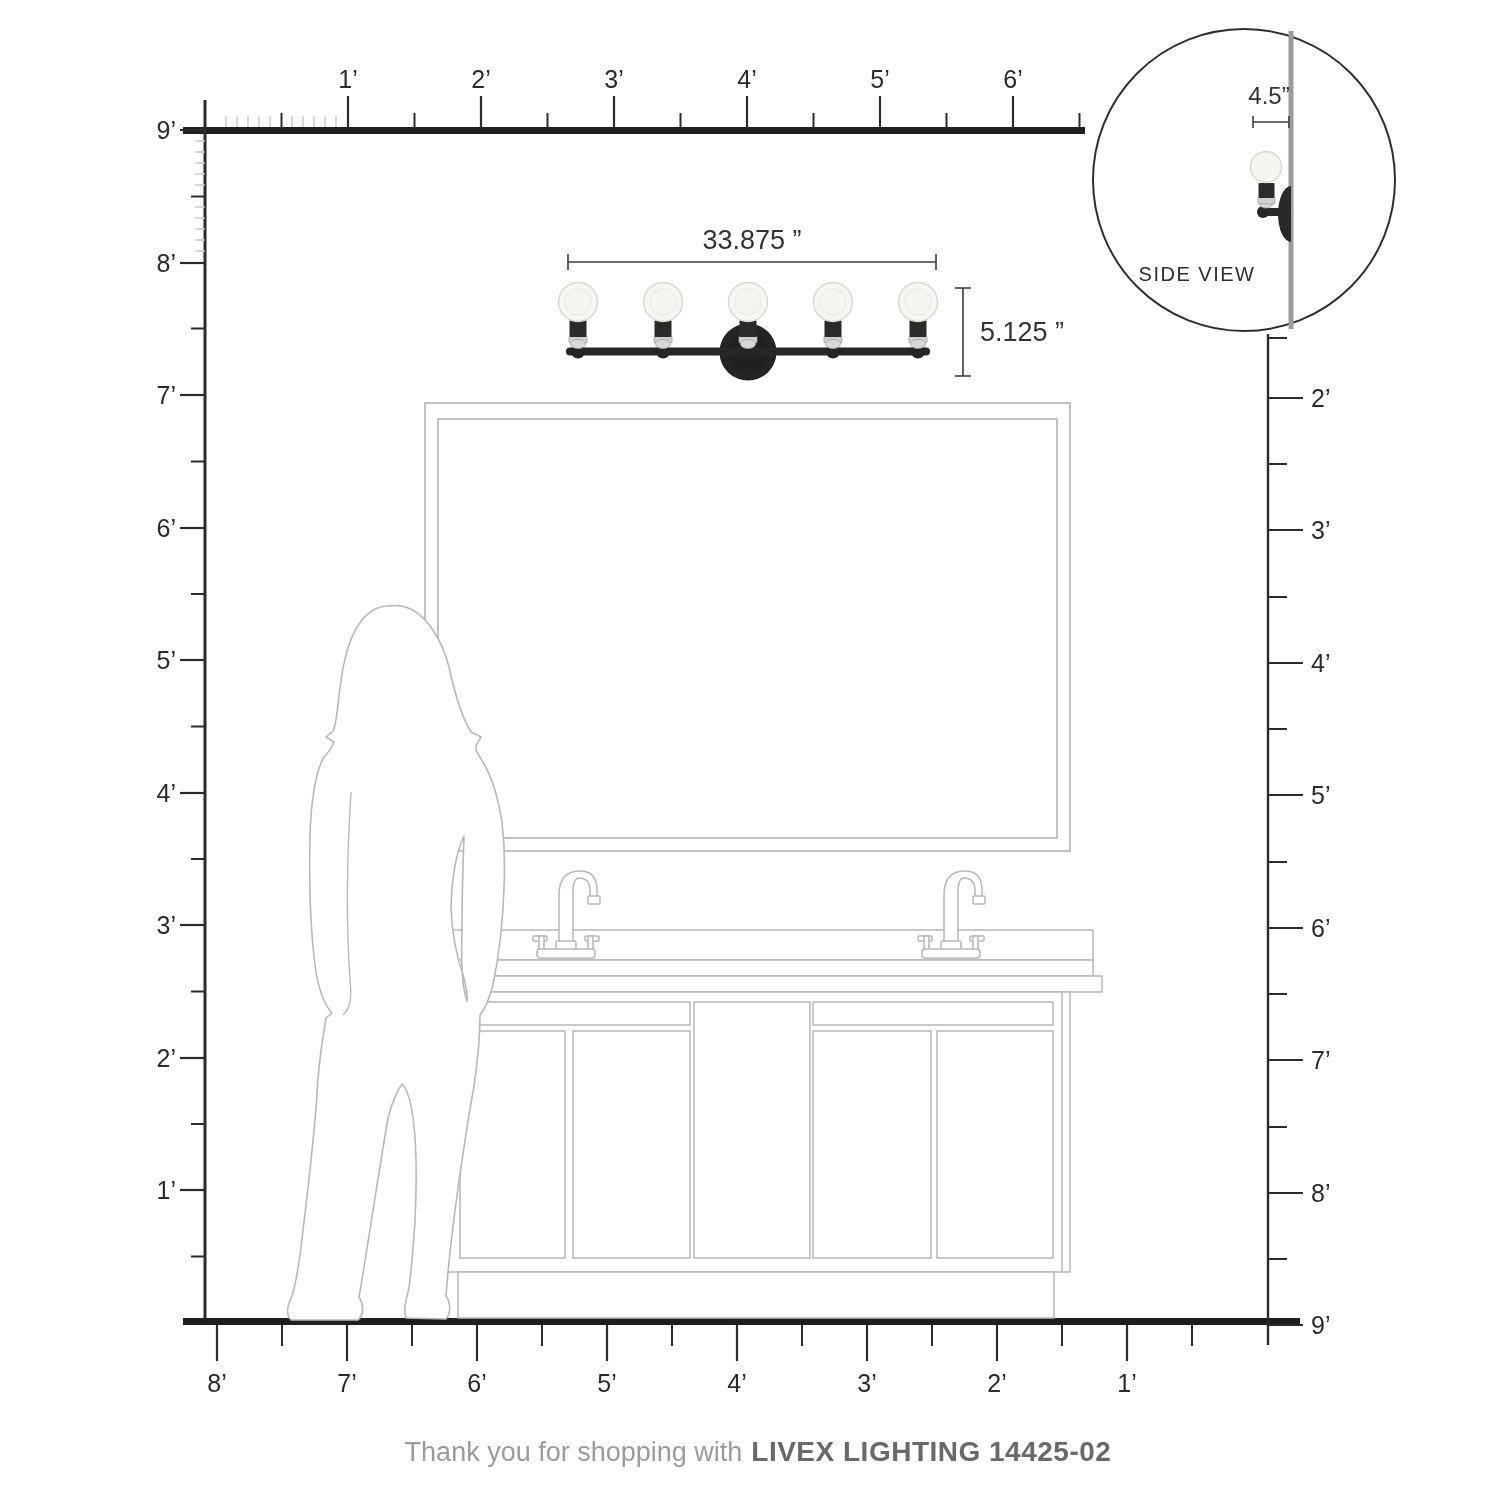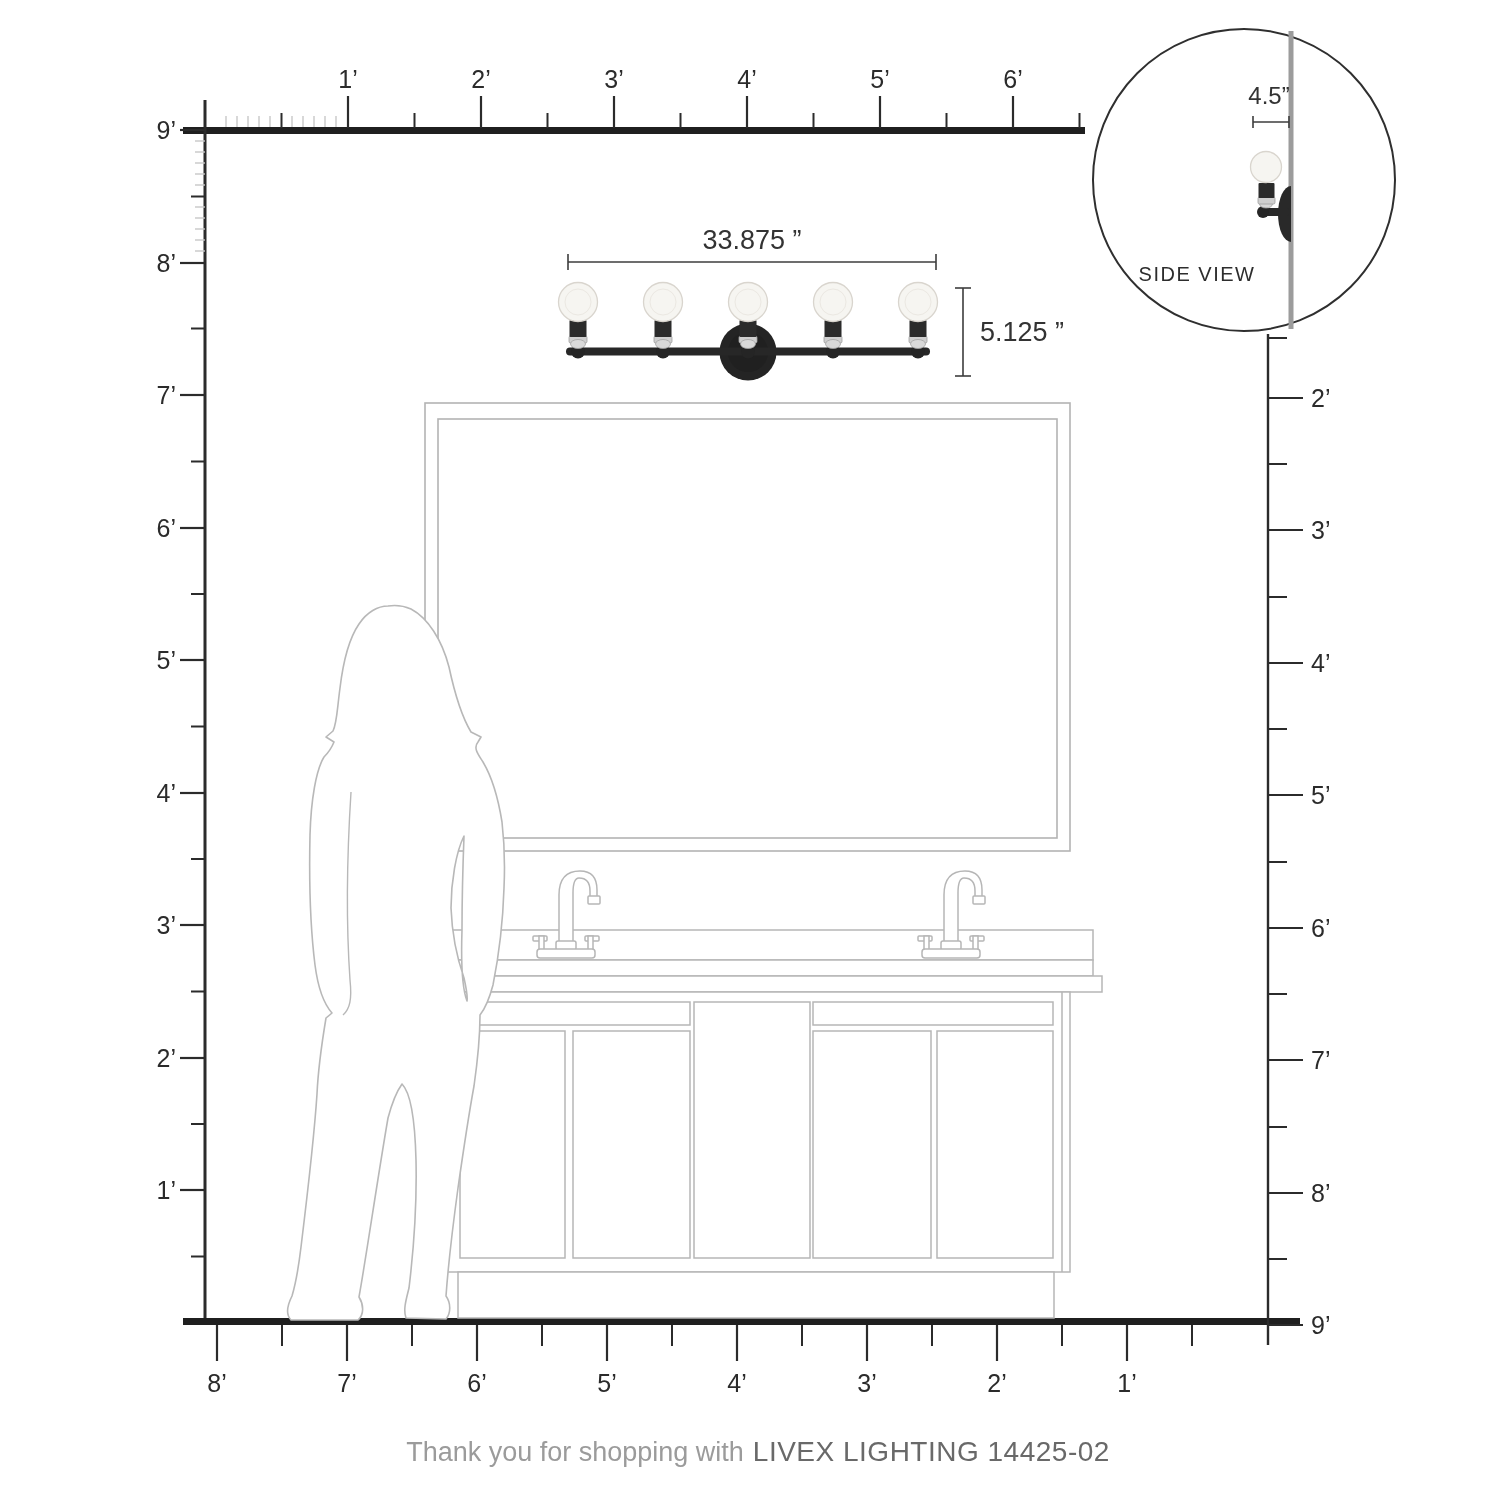--- a/index.html
+++ b/index.html
@@ -6,21 +6,21 @@
   .canvas{position:relative;width:1500px;height:1500px;background:#ffffff;overflow:hidden;
           font-family:"Liberation Sans", sans-serif;}
   svg{position:absolute;left:0;top:0;}
   .rlabel{font-family:"Liberation Sans",sans-serif;font-size:25px;fill:#2b2b2b;}
   .dimlabel{font-family:"Liberation Sans",sans-serif;font-size:27px;fill:#333333;}
   .dimlabel-sm{font-family:"Liberation Sans",sans-serif;font-size:24px;fill:#333333;}
   .sideview-label{font-family:"Liberation Sans",sans-serif;font-size:20px;fill:#2d2d2d;letter-spacing:1.5px;}
   .footer{position:absolute;left:8px;top:1436px;width:1500px;display:flex;justify-content:center;
           align-items:baseline;gap:9px;}
   .footer .light{color:#9b9b9b;font-size:27px;}
-  .footer .dark{color:#696969;font-size:28px;font-weight:normal;letter-spacing:0.5px;}
+  .footer .dark{color:#696969;font-size:28px;font-weight:bold;letter-spacing:0.5px;}
 </style>
 </head>
 <body>
 
 <div class="canvas">
 
 <svg width="1500" height="1500" viewBox="0 0 1500 1500">
 
   <g id="rulers">
     <rect x="183" y="127" width="902" height="7" fill="#1f1f1f"></rect>

